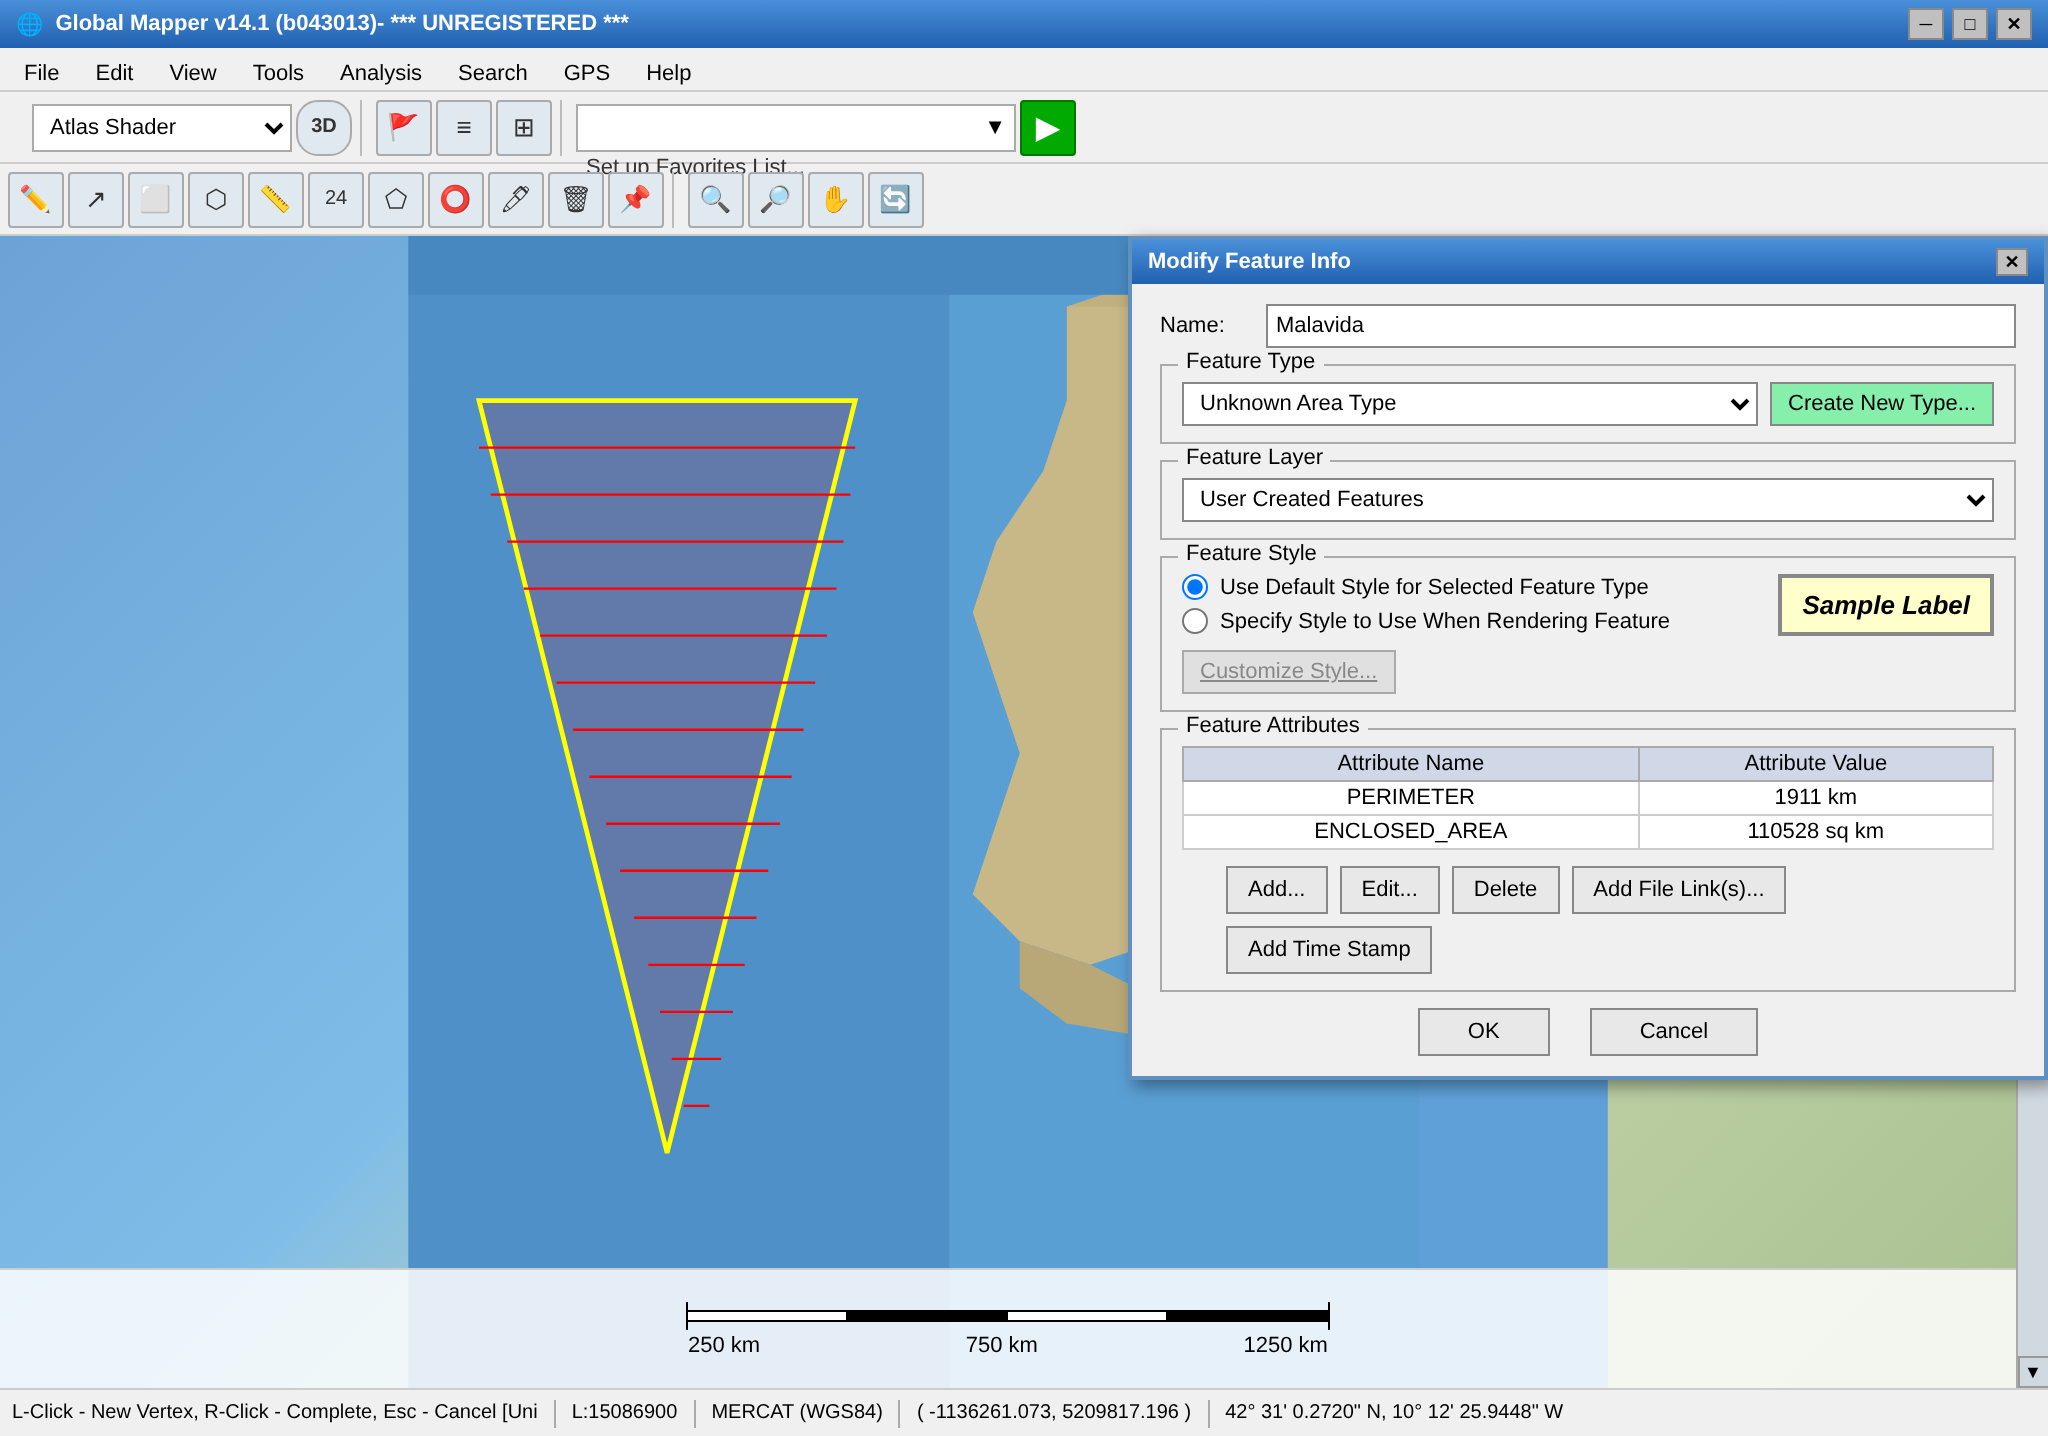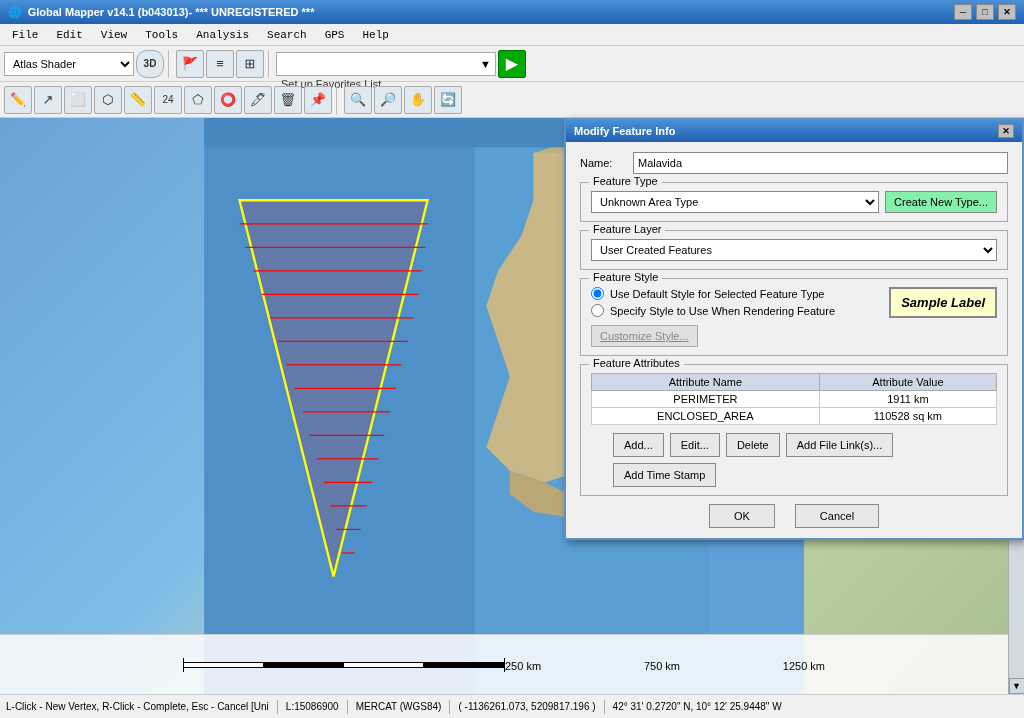--- a/index.html
+++ b/index.html
@@ -24,25 +24,24 @@
       display: flex; align-items: center; justify-content: center; font-size: 9px; cursor: pointer;
       color: #000;
     }
 
     
     #menu-bar {
       background: #f0f0f0;
       border-bottom: 1px solid #ccc;
       height: 22px;
       display: flex;
-      align-items: center;
+      align-items: flex-end;
       padding: 0 4px;
       gap: 2px;
       font-size: 11px;
-      font-family: Liberation Mono, monospace;
     }
     .menu-item {
       padding: 2px 8px;
       cursor: pointer;
     }
 
     
     #toolbar1 {
       background: #f0f0f0;
       border-bottom: 1px solid #ccc;
@@ -51,21 +50,21 @@
       align-items: center;
       padding: 2px 4px;
       gap: 2px;
     }
     #toolbar2 {
       background: #f0f0f0;
       border-bottom: 1px solid #ccc;
       height: 36px;
       display: flex;
       align-items: center;
-      padding: 2px 4px;
+      padding: 2px 16px;
       gap: 2px;
     }
     .tb-btn {
       width: 28px; height: 28px; background: #e0e8f0; border: 1px solid #aaa;
       display: flex; align-items: center; justify-content: center;
       cursor: pointer; font-size: 13px; color: #333;
       border-radius: 2px;
     }
     .tb-sep { width: 4px; height: 28px; border-left: 1px solid #bbb; margin: 0 2px; }
     .tb-combo {
@@ -100,20 +99,21 @@
     
     #scale-bar {
       position: absolute;
       bottom: 0; left: 0; right: 0;
       height: 60px;
       background: rgba(255,255,255,0.85);
       border-top: 1px solid #ccc;
       display: flex;
       align-items: center;
       padding: 4px 20px;
+      flex-direction: column;
       justify-content: center;
     }
     .scale-labels {
       display: flex;
       justify-content: space-between;
       width: 320px;
       font-size: 11px;
       color: #000;
       margin-top: 2px;
     }

